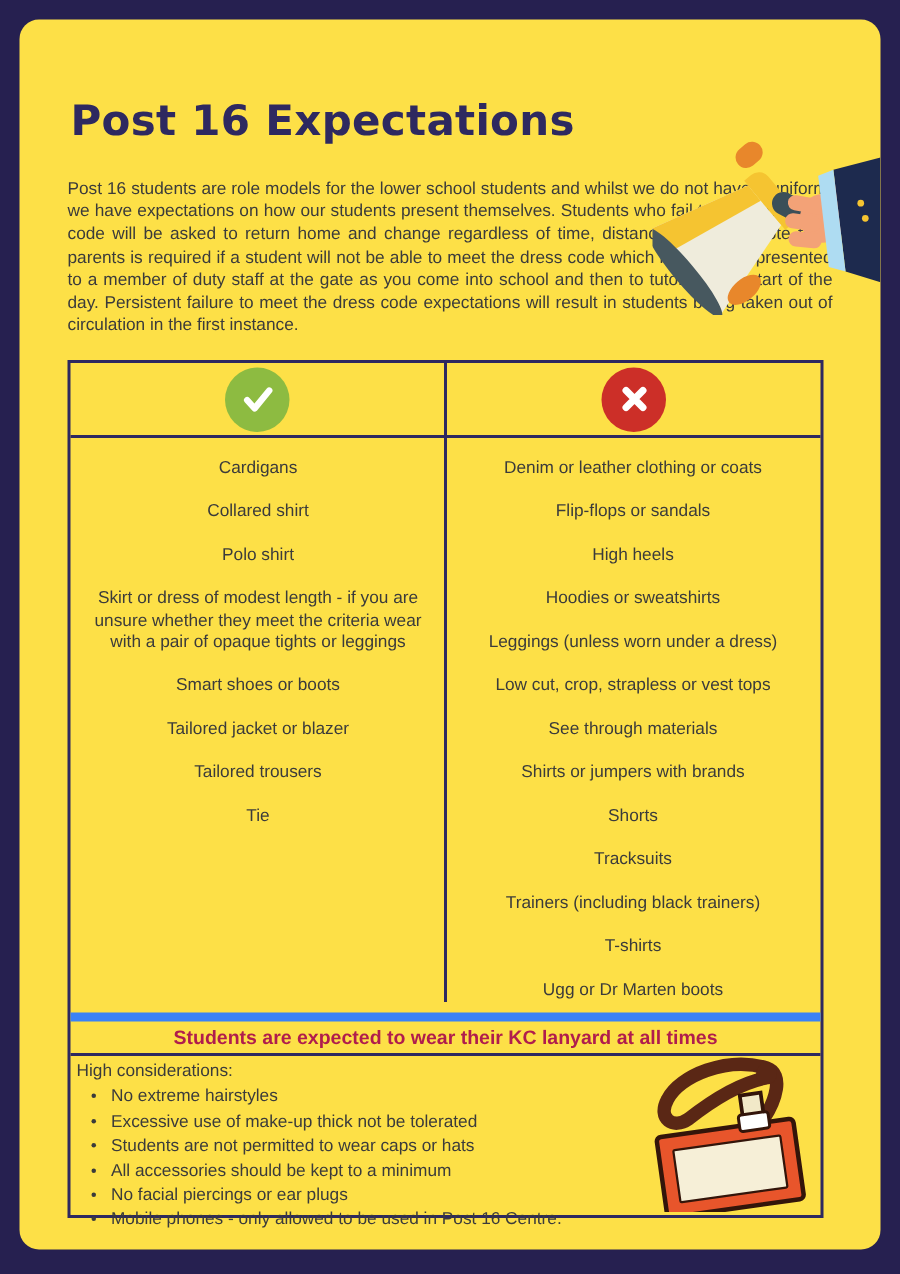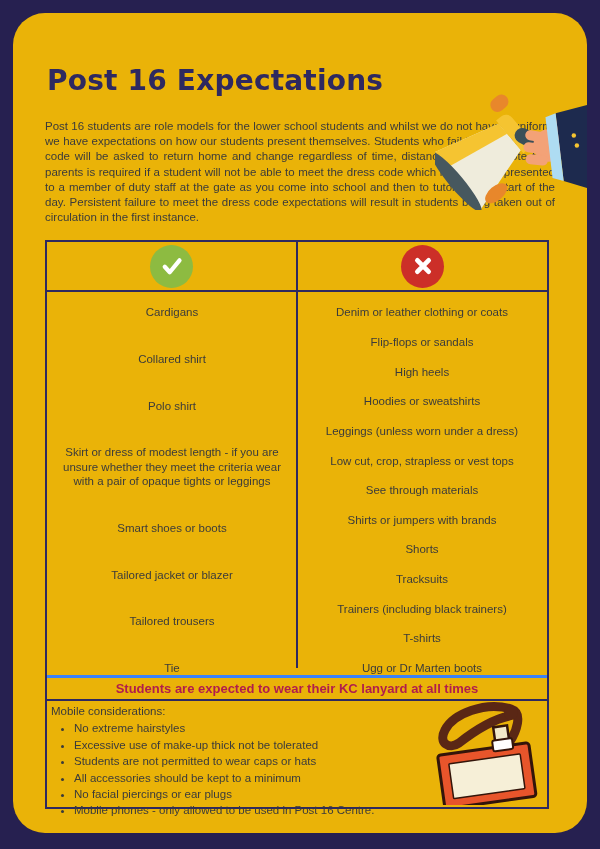--- a/index.html
+++ b/index.html
@@ -5,21 +5,21 @@
   html,body { margin:0; padding:0; }
   body {
     width:600px; height:849px;
     background:#262050;
     font-family:"Liberation Sans", sans-serif;
     position:relative;
     overflow:hidden;
   }
   .card {
     position:absolute; left:13px; top:13px; right:13px; bottom:16px;
-    background:#eab308; border-radius:32px;
+    background:#fde047; border-radius:13px;
     overflow:hidden;
   }
   .content { position:relative; height:100%; padding:0 32px; box-sizing:border-box; }
 
   .page-title {
     margin:51px 0 0 2px;
     font-family:"DejaVu Sans", sans-serif;
     font-size:28px; font-weight:800; letter-spacing:0.2px;
     color:#2e2960;
   }
@@ -44,29 +44,29 @@
     display:flex; align-items:center; justify-content:center;
   }
   .icon-circle.check { background:#8dbb41; }
   .icon-circle.cross { background:#cc2f28; }
   .icon-circle svg { width:30px; height:30px; }
 
   .dc-body { display:flex; height:383px; position:relative; }
   .dc-col {
     flex:1; display:flex; flex-direction:column; gap:14.5px;
     padding:13px 6px 0 6px; box-sizing:border-box;
-    font-size:11.5px; line-height:14.5px; color:#3b3b3b; text-align:center;justify-content:space-between;
+    font-size:11.5px; line-height:14.5px; color:#3b3b3b; text-align:center;
   }
   .dc-divider {
     position:absolute; left:50%; top:0; width:2px; height:calc(100% - 7px);
     background:#2e2960; transform:translateX(-50%);
   }
 
   .lanyard-banner {
-    height:21px; border-top:3px solid #3b82f6; border-bottom:2px solid #2e2960;
+    height:21px; border-top:6px solid #3b82f6; border-bottom:2px solid #2e2960;
     display:flex; align-items:center; justify-content:center;
     font-size:13px; font-weight:bold; color:#b01d4d;
   }
 
   .other-box {
     position:relative; height:106px; box-sizing:border-box;
     padding:3px 8px 0 4px;
     font-size:11.5px; color:#3b3b3b;
   }
   .other-heading { line-height:15px; }
@@ -152,21 +152,21 @@
             <div class="dc-item">Trainers (including black trainers)</div>
             <div class="dc-item">T-shirts</div>
             <div class="dc-item">Ugg or Dr Marten boots</div>
           </div>
         <div class="dc-divider"></div>
       </div>
 
       <div class="lanyard-banner">Students are expected to wear their KC lanyard at all times</div>
 
       <div class="other-box">
-        <div class="other-heading">Mobile considerations:</div>
+        <div class="other-heading">High considerations:</div>
         <ul class="other-list">
             <li>No extreme hairstyles</li>
             <li>Excessive use of make-up thick not be tolerated</li>
             <li>Students are not permitted to wear caps or hats</li>
             <li>All accessories should be kept to a minimum</li>
             <li>No facial piercings or ear plugs</li>
             <li>Mobile phones - only allowed to be used in Post 16 Centre.</li>
           </ul>
 
         <svg class="lanyard" viewBox="0 0 122 104" aria-hidden="true">

